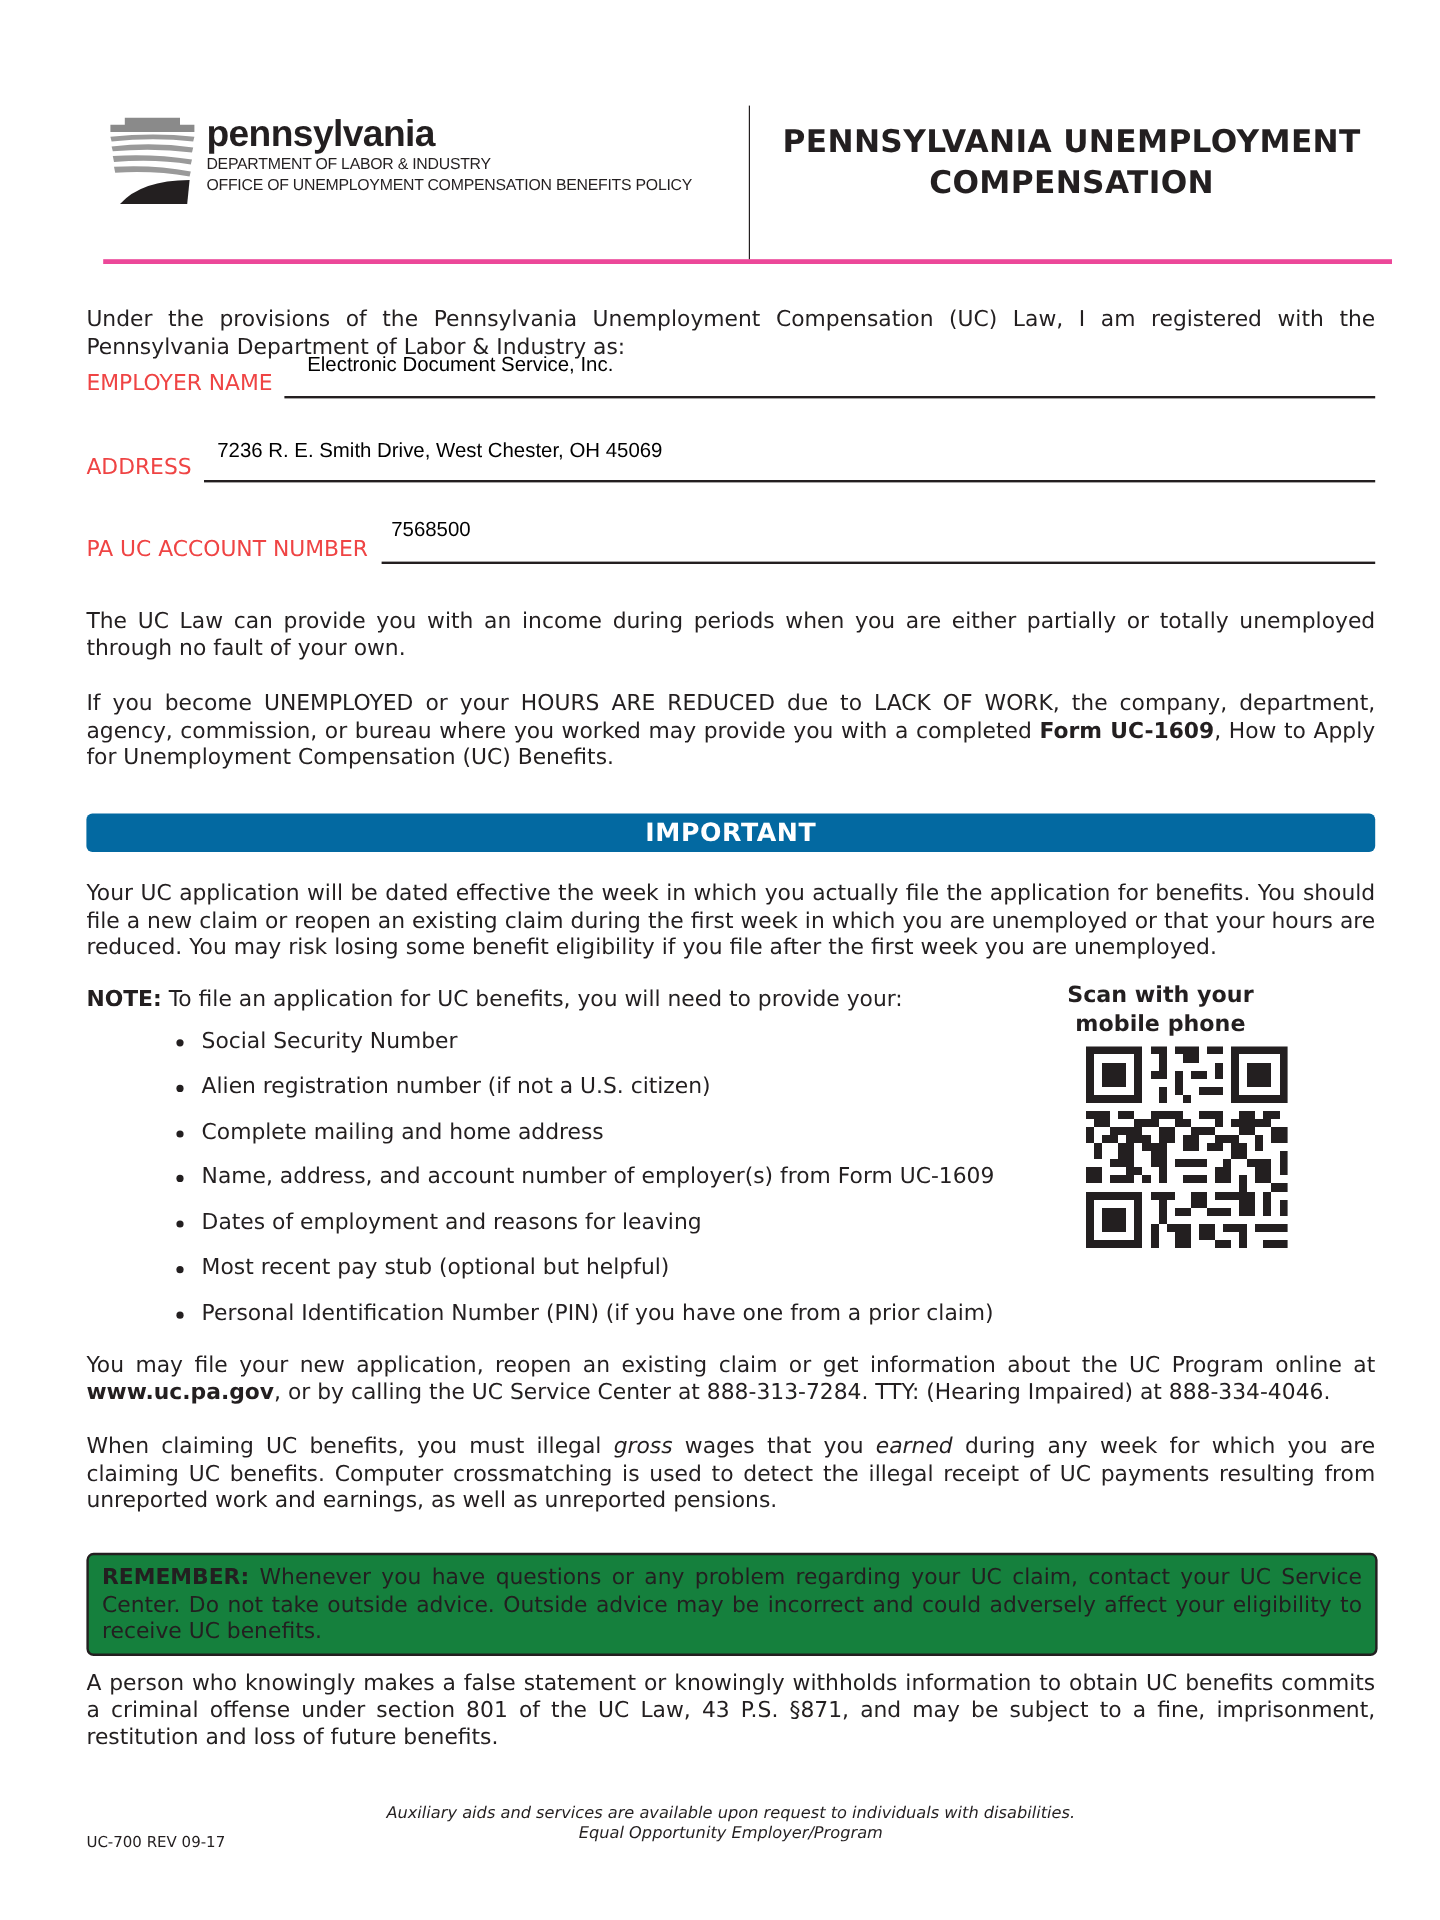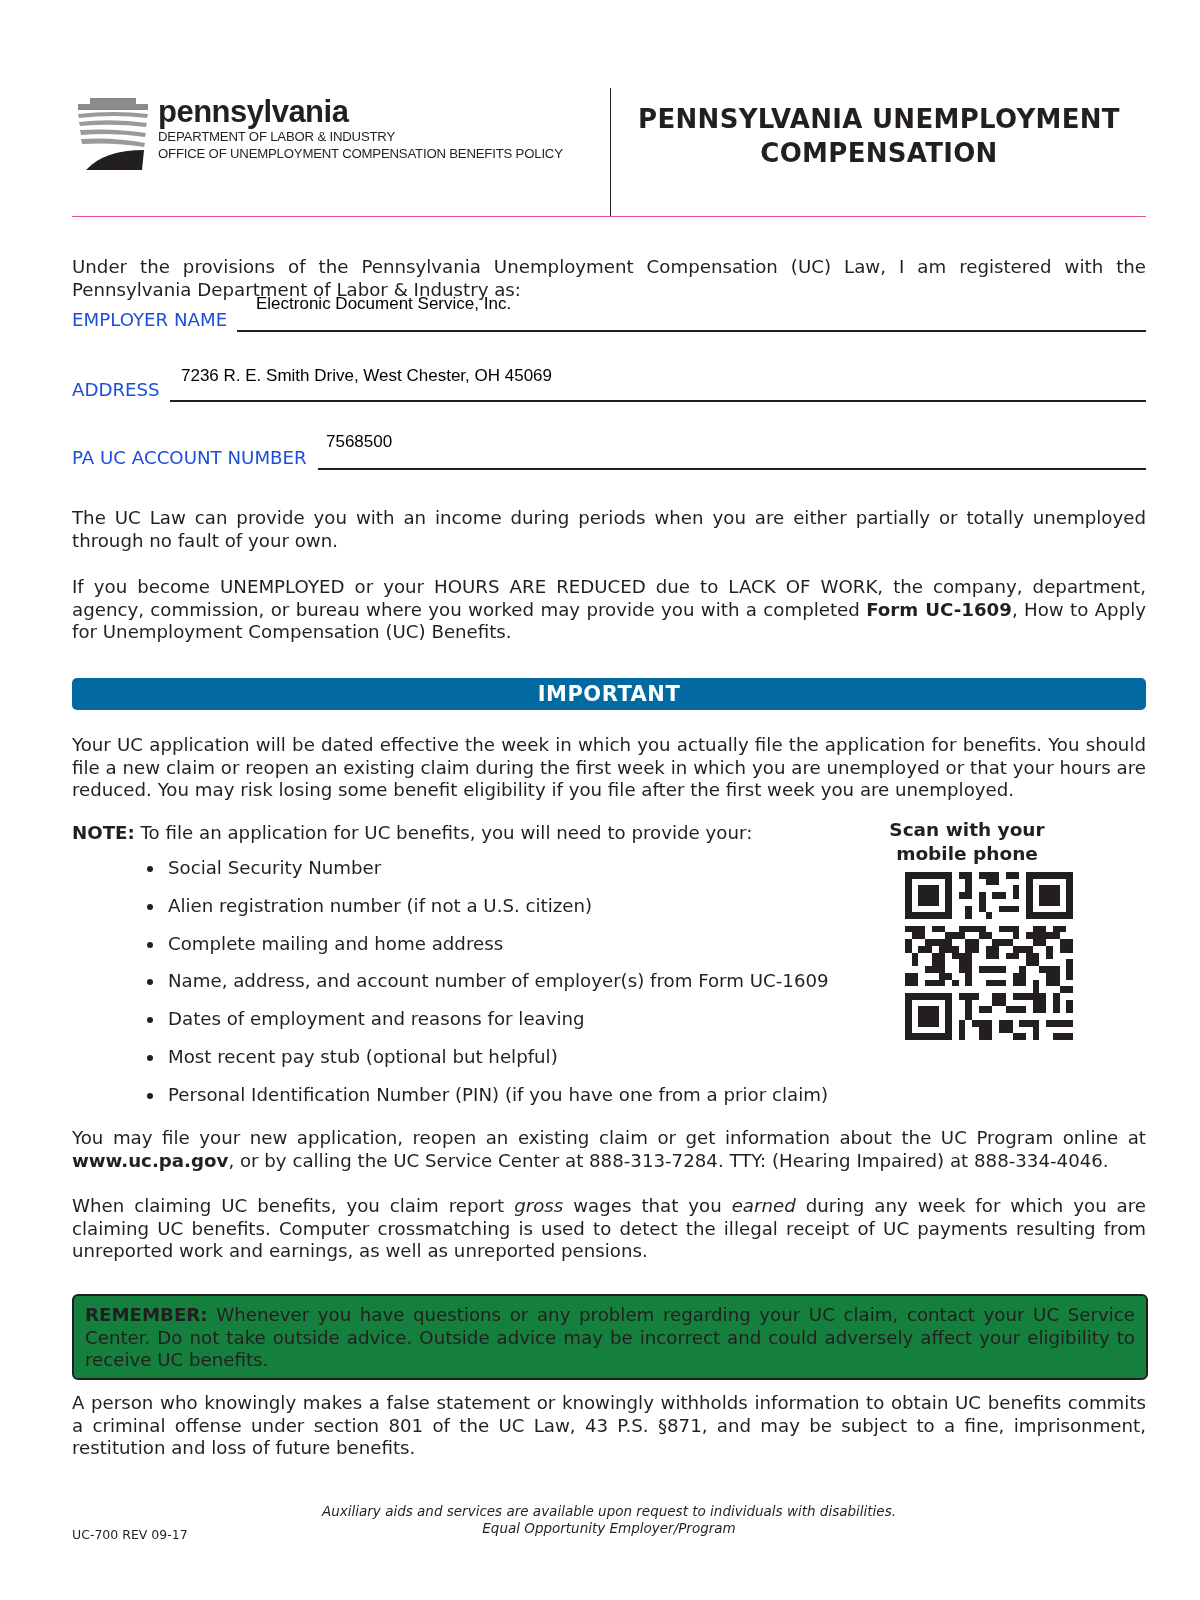--- a/index.html
+++ b/index.html
@@ -1,37 +1,37 @@
 <!DOCTYPE html>
 <html><head>
 <meta charset="utf-8">
 <style>
   html, body { margin: 0; padding: 0; background: #ffffff; }
   body { width: 1200px; height: 1600px; position: relative; overflow: hidden;
          font-family: "DejaVu Sans", sans-serif; color: #231f20; }
   .page { position: absolute; left: 72px; top: 0; width: 1074px; }
 
   
-  .header { position: absolute; left: 0; top: 88px; width: 1074px; height: 128px; border-bottom: 1px solid #ec4899; }
+  .header { position: absolute; left: 14px; top: 88px; width: 1074px; height: 128px; border-bottom: 4px solid #ec4899; }
   .header-divider { position: absolute; left: 538px; top: 0; width: 1px; height: 128px; background: #231f20; }
   .logo { position: absolute; left: 2px; top: 10px; width: 78px; height: 72px; }
   .logo-text { position: absolute; left: 86px; top: 8px; }
   .logo-pa { font-family: "Liberation Sans", sans-serif; font-size: 31px; font-weight: bold; letter-spacing: -0.5px; line-height: 32px; color: #231f20; }
   .logo-dept, .logo-office { font-family: "Liberation Sans", sans-serif; font-size: 13.2px; line-height: 17px; color: #231f20; letter-spacing: -0.2px; }
   .title { position: absolute; left: 540px; top: 14px; width: 534px; text-align: center;
            font-family: "DejaVu Sans", sans-serif; font-weight: bold; font-size: 26px; line-height: 34px; letter-spacing: 0.3px; color: #231f20; }
 
   
   .para { position: absolute; left: 0; width: 1074px; font-size: 18.2px; line-height: 22.5px;
           text-align: justify; text-align-last: left; color: #231f20; }
   .para b { font-weight: bold; }
 
   
   .field { position: absolute; left: 0; width: 1074px; height: 40px; }
-  .field-label { position: absolute; left: 0; bottom: 2px; font-size: 18.2px; color: #1d4ed8; white-space: nowrap; }
+  .field-label { position: absolute; left: 0; bottom: 2px; font-size: 18.2px; color: #ef4444; white-space: nowrap; }
   .field-line { position: absolute; right: 0; bottom: 0; height: 2px; background: #231f20; }
   .field-value { position: absolute; font-family: "Liberation Sans", sans-serif; font-size: 17px; color: #000; white-space: nowrap; }
 
   
   .important-bar { position: absolute; left: 0; top: 678px; width: 1074px; height: 32px; background: #0369a1;
                    border-radius: 5px; color: #fff; text-align: center; font-weight: bold; font-size: 21px; line-height: 32px; letter-spacing: 0.5px; }
 
   
   .bullets { position: absolute; left: 70px; top: 857px; margin: 0; padding: 0; list-style: none; }
   .bullets li { position: relative; padding-left: 26px; font-size: 18.2px; line-height: 22px; height: 37.8px; white-space: nowrap; }
@@ -201,21 +201,21 @@
         <rect x="21" y="22" width="4" height="1"></rect>
       <rect x="11" y="23" width="2" height="2"></rect>
         <rect x="16" y="24" width="2" height="1"></rect>
         <rect x="19" y="23" width="1" height="2"></rect>
         <rect x="22" y="24" width="3" height="1"></rect>
     </g>
   </svg>
 
   <div class="para" style="top:1127px;"><span>You may file your new application, reopen an existing claim or get information about the UC Program online at </span><b>www.uc.pa.gov</b><span>, or by calling the UC Service Center at 888-313-7284. TTY: (Hearing Impaired) at 888-334-4046.</span></div>
 
-  <div class="para" style="top:1195px;"><span>When claiming UC benefits, you claim report </span><i>gross</i><span> wages that you </span><i>earned</i><span> during any week for which you are claiming UC benefits. Computer crossmatching is used to detect the illegal receipt of UC payments resulting from unreported work and earnings, as well as unreported pensions.</span></div>
+  <div class="para" style="top:1195px;"><span>When claiming UC benefits, you must illegal </span><i>gross</i><span> wages that you </span><i>earned</i><span> during any week for which you are claiming UC benefits. Computer crossmatching is used to detect the illegal receipt of UC payments resulting from unreported work and earnings, as well as unreported pensions.</span></div>
 
   <div class="remember"><b>REMEMBER:</b><span> Whenever you have questions or any problem regarding your UC claim, contact your UC Service Center. Do not take outside advice. Outside advice may be incorrect and could adversely affect your eligibility to receive UC benefits.</span></div>
 
   <div class="para" style="top:1392px;">A person who knowingly makes a false statement or knowingly withholds information to obtain UC benefits commits a criminal offense under section 801 of the UC Law, 43 P.S. §871, and may be subject to a fine, imprisonment, restitution and loss of future benefits.</div>
 
   <div class="footer-center">
     <div>Auxiliary aids and services are available upon request to individuals with disabilities.</div>
     <div>Equal Opportunity Employer/Program</div>
   </div>
   <div class="footer-code">UC-700 REV 09-17</div>

